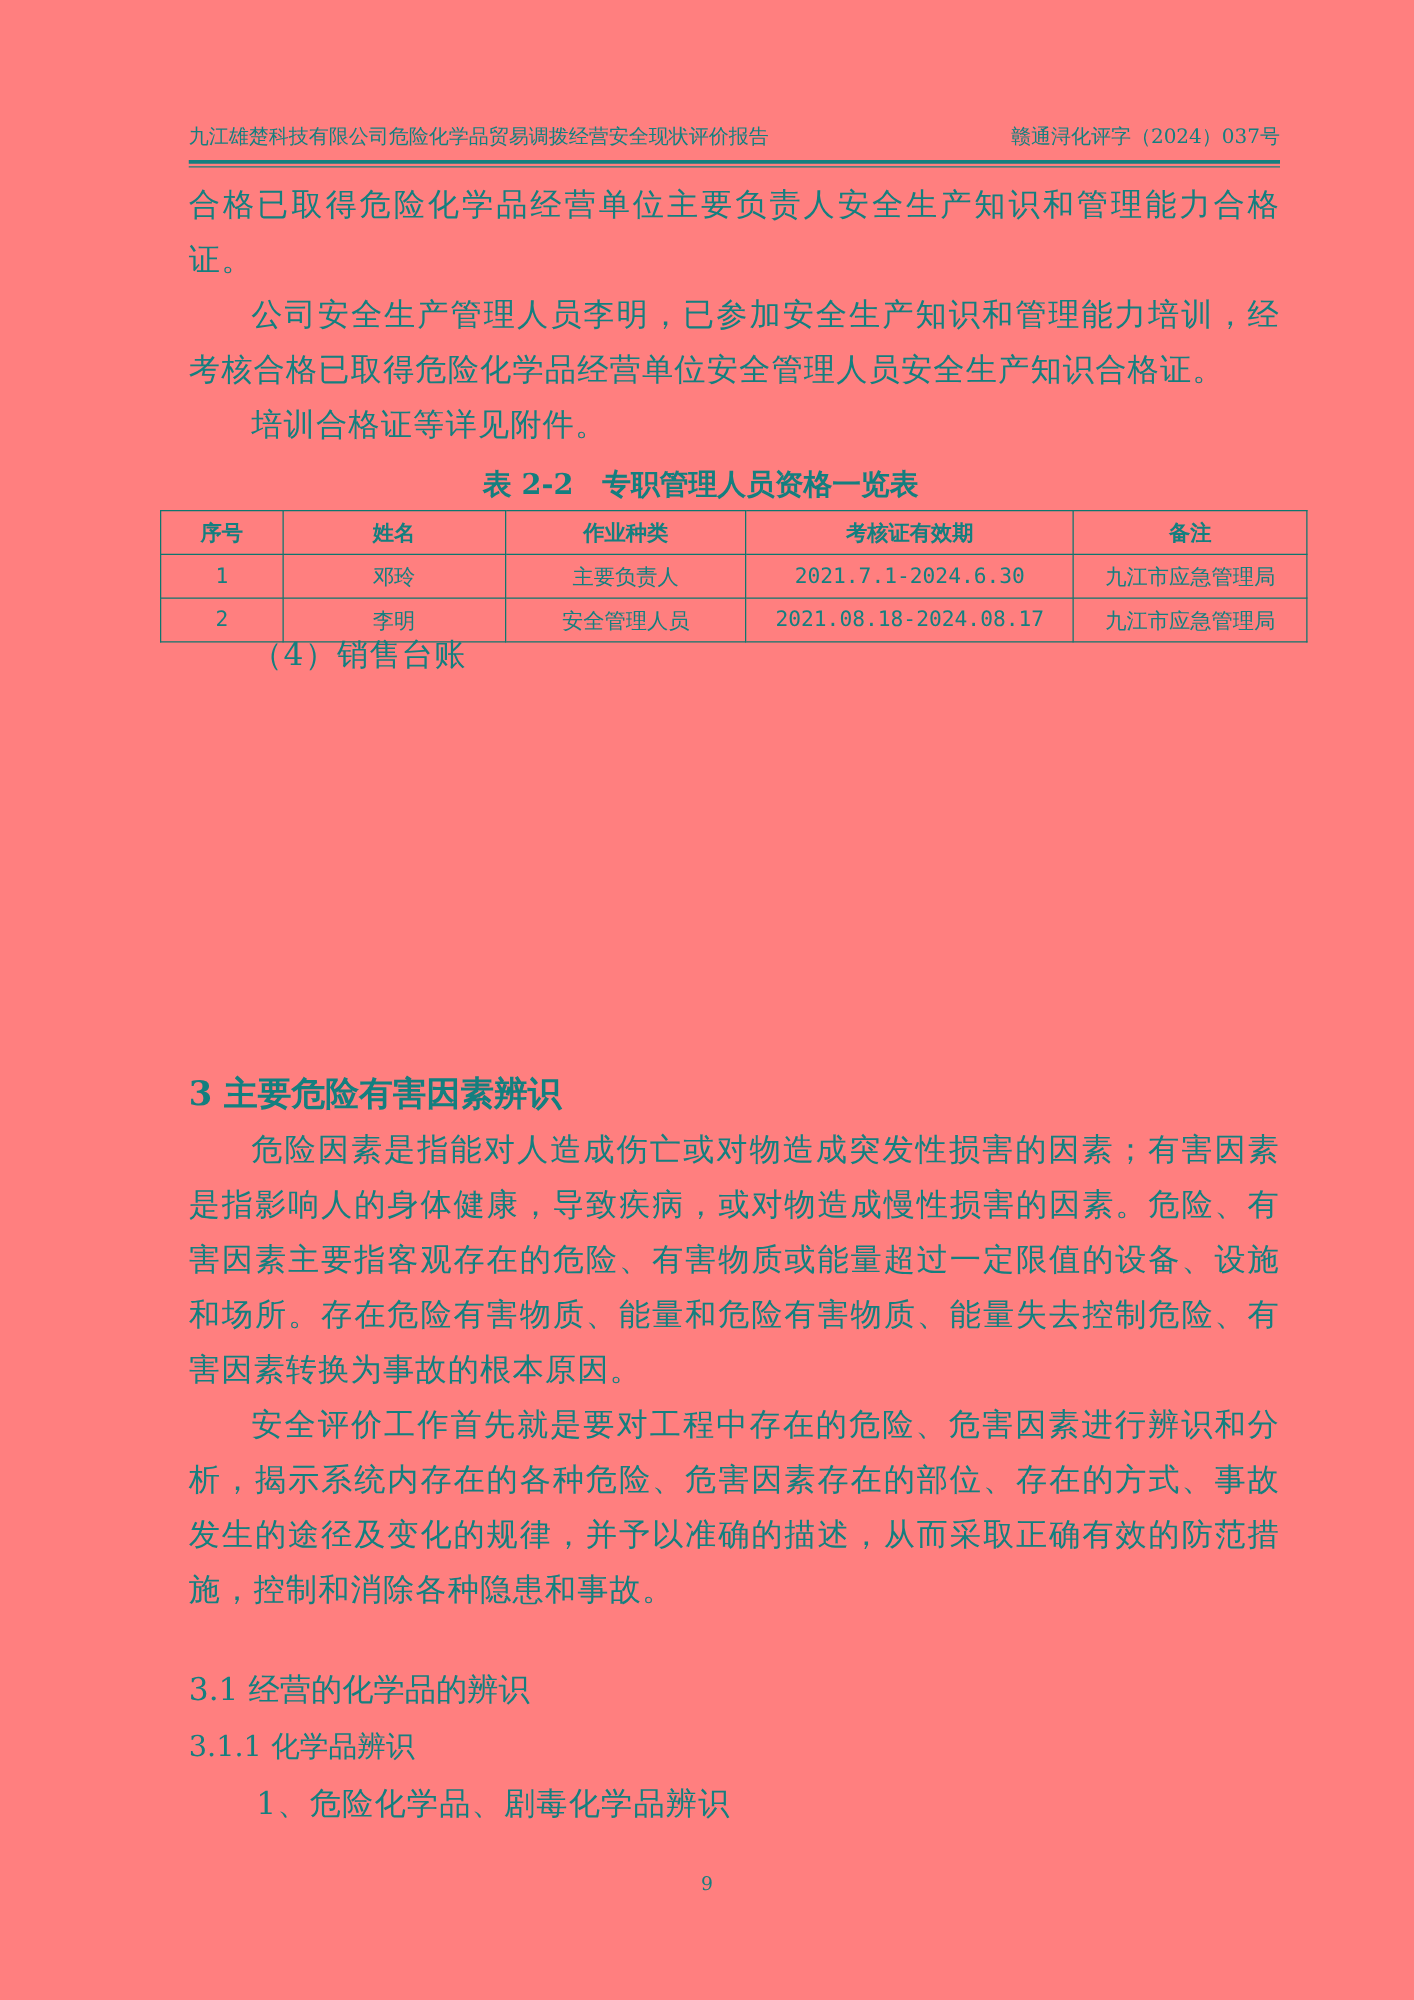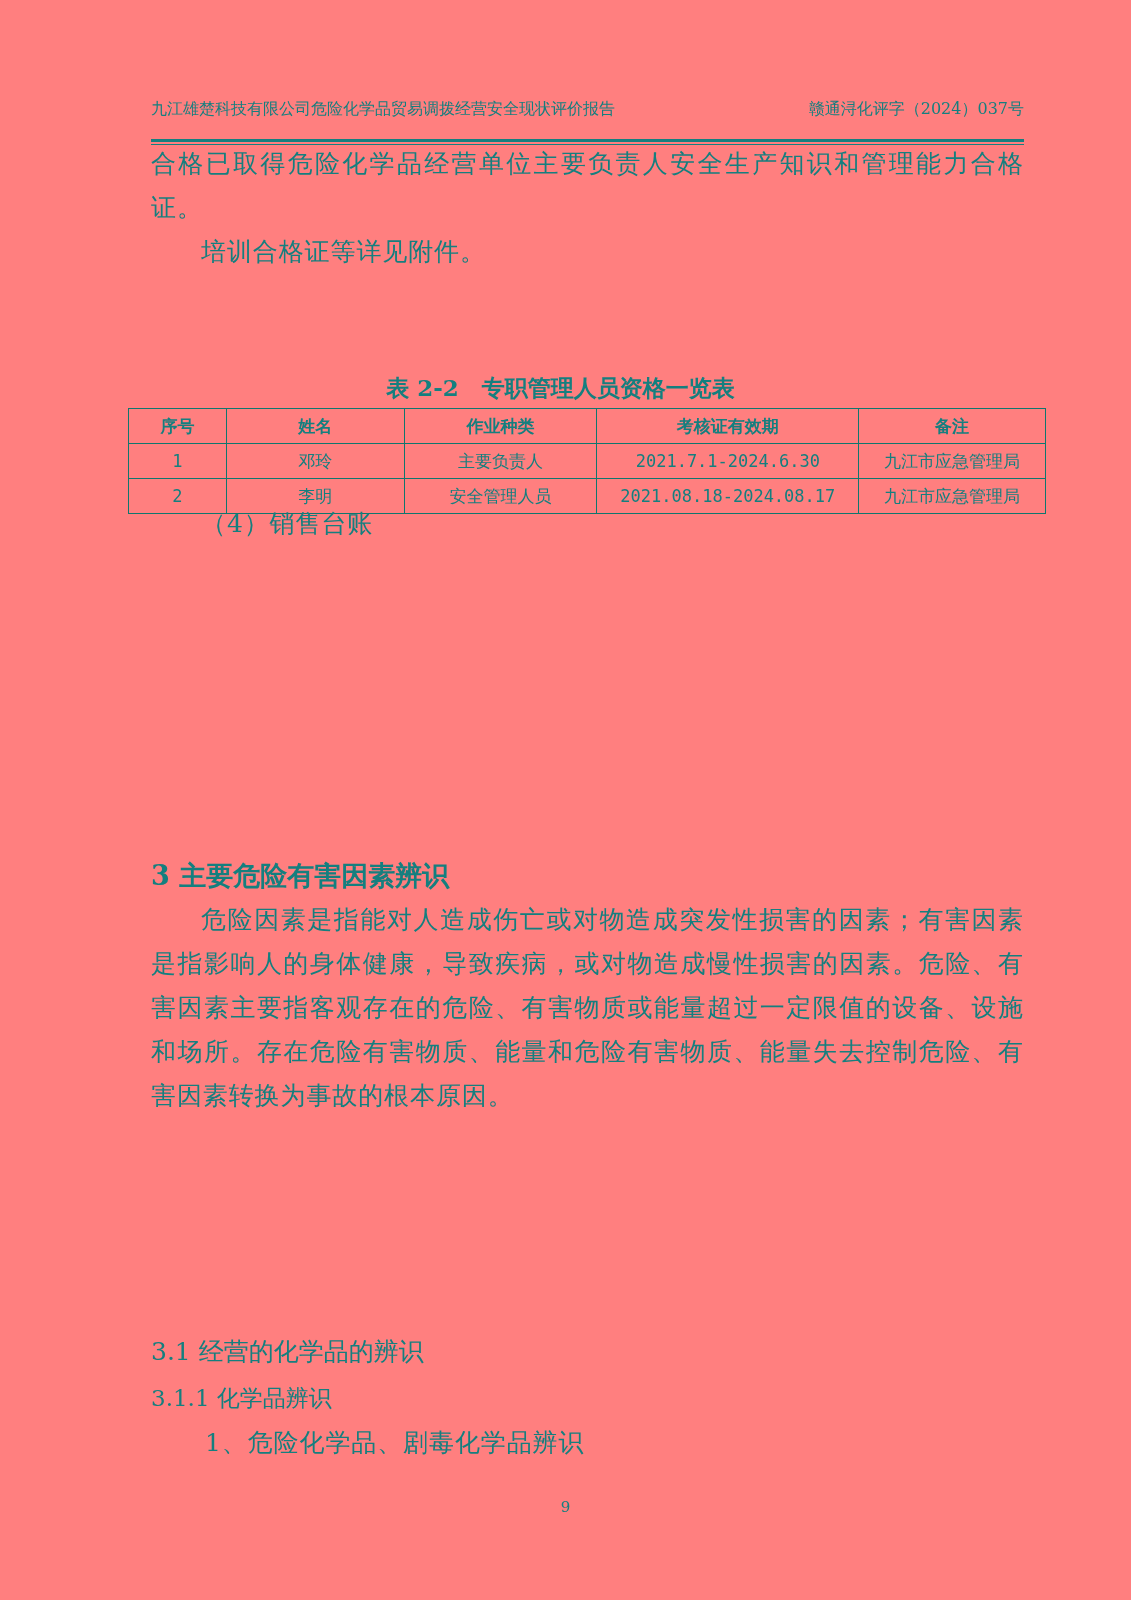--- a/index.html
+++ b/index.html
@@ -9,21 +9,21 @@
     color: #147f7f;
     font-family: "DejaVu Serif", "Liberation Serif", serif;
     position: relative;
     overflow: hidden;
   }
   .page { position: absolute; left: 0; top: 0; width: 1131px; height: 1600px; }
   .header {
     position: absolute; left: 151px; top: 99px; width: 873px;
     display: flex; justify-content: space-between; align-items: flex-end;
     font-size: 16px; line-height: 20px;
-    padding-bottom: 20px;
+    padding-bottom: 9px;
     border-bottom: 3px solid #147f7f;
   }
   .header .rule2 { position:absolute; left:0; right:0; bottom:-6px; border-bottom:1px solid #147f7f; }
   .body-text {
     position: absolute; left: 151px; width: 873px;
     font-size: 25px; line-height: 44px;
     letter-spacing: 0.9px;
     text-align: justify;
   }
   p { margin: 0; }
@@ -53,20 +53,21 @@
 <div class="page">
 
   <div class="header">
     <span>九江雄楚科技有限公司危险化学品贸易调拨经营安全现状评价报告</span>
     <span>赣通浔化评字（2024）037号</span>
     <div class="rule2"></div>
   </div>
 
   <div class="body-text" style="top:142px;">
     <p>合格已取得危险化学品经营单位主要负责人安全生产知识和管理能力合格证。</p>
+    <p class="indent">公司安全生产管理人员李明，已参加安全生产知识和管理能力培训，经考核合格已取得危险化学品经营单位安全管理人员安全生产知识合格证。</p>
     <p class="indent">培训合格证等详见附件。</p>
   </div>
 
   <div class="caption">表 2-2　专职管理人员资格一览表</div>
 
   <table class="quals">
     <colgroup>
       <col style="width:98px">
         <col style="width:178px">
         <col style="width:193px">
@@ -101,20 +102,21 @@
   </table>
 
   <div class="body-text" style="top:502px;">
     <p class="indent">（4）销售台账</p>
   </div>
 
   <div class="h1">3 主要危险有害因素辨识</div>
 
   <div class="body-text" style="top:898px;">
     <p class="indent">危险因素是指能对人造成伤亡或对物造成突发性损害的因素；有害因素是指影响人的身体健康，导致疾病，或对物造成慢性损害的因素。危险、有害因素主要指客观存在的危险、有害物质或能量超过一定限值的设备、设施和场所。存在危险有害物质、能量和危险有害物质、能量失去控制危险、有害因素转换为事故的根本原因。</p>
+    <p class="indent">安全评价工作首先就是要对工程中存在的危险、危害因素进行辨识和分析，揭示系统内存在的各种危险、危害因素存在的部位、存在的方式、事故发生的途径及变化的规律，并予以准确的描述，从而采取正确有效的防范措施，控制和消除各种隐患和事故。</p>
   </div>
 
   <div class="h2">3.1 经营的化学品的辨识</div>
   <div class="h3">3.1.1 化学品辨识</div>
   <div class="item">1、危险化学品、剧毒化学品辨识</div>
 
   <div class="pageno">9</div>
 </div>
 
 </body></html>

